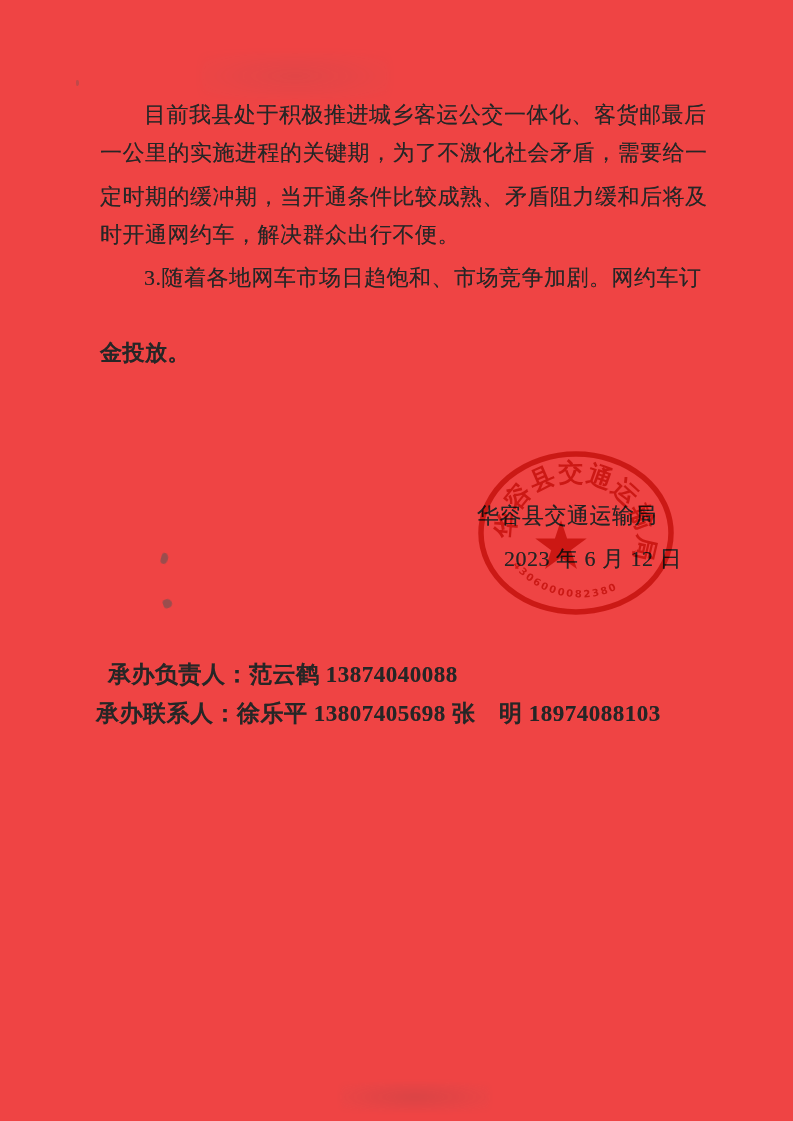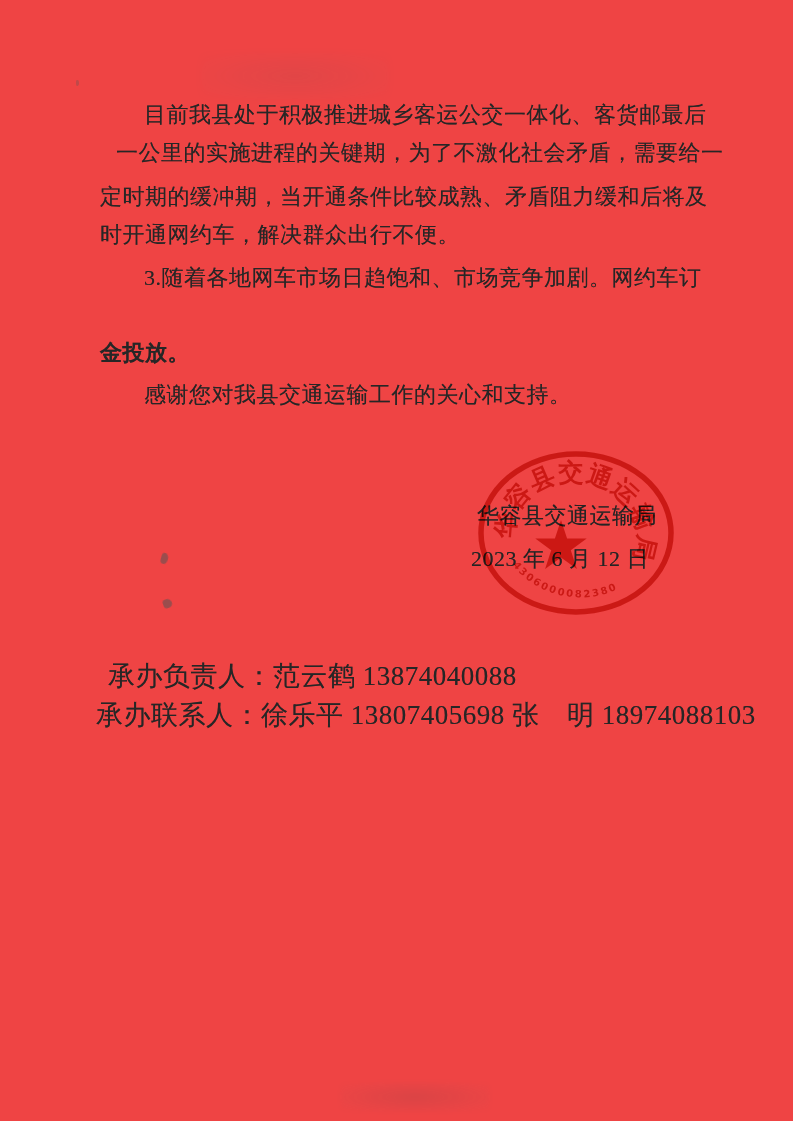--- a/index.html
+++ b/index.html
@@ -27,25 +27,26 @@
     font-size:22px;
     line-height:1;
     color:#242424;
     letter-spacing:0.5px;
     text-shadow:0 0 0.6px rgba(40,40,40,0.55);
     z-index:2;
   }
   .contact{
     position:absolute;
     white-space:nowrap;
-    font-size:27px;
+    font-size:23px;
     line-height:1;
     color:#262626;
     letter-spacing:0.5px;
     text-shadow:0 0 0.6px rgba(40,40,40,0.5);
+    font-weight:bold;
   }
   .seal-svg{
     position:absolute;
     left:452px;top:424px;
     width:250px;height:220px;
     z-index:3;
     mix-blend-mode:multiply;
     opacity:0.92;
   }
   .seal-ring-text{
@@ -87,29 +88,28 @@
 
 <div class="page">
 
   <div class="artifact smudge-top"></div>
   <div class="artifact speck speck1"></div>
   <div class="artifact speck speck2"></div>
   <div class="artifact speck speck3"></div>
   <div class="artifact smudge-bottom"></div>
 
   <div class="body-line" style="left:144px;top:104px;">目前我县处于积极推进城乡客运公交一体化、客货邮最后</div>
-  <div class="body-line" style="left:116px;top:142px;text-align:right;">一公里的实施进程的关键期，为了不激化社会矛盾，需要给一</div>
+  <div class="body-line" style="left:100px;top:142px;text-align:right;">一公里的实施进程的关键期，为了不激化社会矛盾，需要给一</div>
   <div class="body-line" style="left:100px;top:186px;">定时期的缓冲期，当开通条件比较成熟、矛盾阻力缓和后将及</div>
   <div class="body-line" style="left:100px;top:224px;">时开通网约车，解决群众出行不便。</div>
   <div class="body-line" style="left:144px;top:267px;">3.随着各地网车市场日趋饱和、市场竞争加剧。网约车订</div>
   <div class="body-line" style="left:100px;top:342px;font-weight:bold;">金投放。</div>
-  <div class="body-line" style="left:144px;top:384px;">感谢您对我县交通运输工作的关心和支持。</div>
 
   <div class="sig" style="left:477px;top:505px;">华容县交通运输局</div>
-  <div class="sig" style="left:471px;top:548px;">2023 年 6 月 12 日</div>
+  <div class="sig" style="left:504px;top:548px;">2023 年 6 月 12 日</div>
 
   <svg class="seal-svg" viewBox="0 0 250 220">
     <ellipse cx="124" cy="109" rx="95" ry="79" fill="none" stroke="#d23b2a" stroke-width="5.5" stroke-opacity="0.9"></ellipse>
     <polygon points="109,96 115.1,114.6 134.7,114.6 118.8,126.2 124.9,144.9 109,133.4 93.1,144.9 99.2,126.2 83.3,114.6 102.9,114.6" fill="#d23b2a" fill-opacity="0.92"></polygon>
     <defs>
       <path id="ringArc" d="M 65 125.1 A 62 52 0 1 1 183 125.1" fill="none"></path>
       <path id="codeArc" d="M 61.7 145.7 A 76 64 0 0 0 186.3 145.7" fill="none"></path>
     </defs>
     <g transform="rotate(10 124 109)">
       <text class="seal-ring-text" fill="#d23b2a" fill-opacity="0.92">

